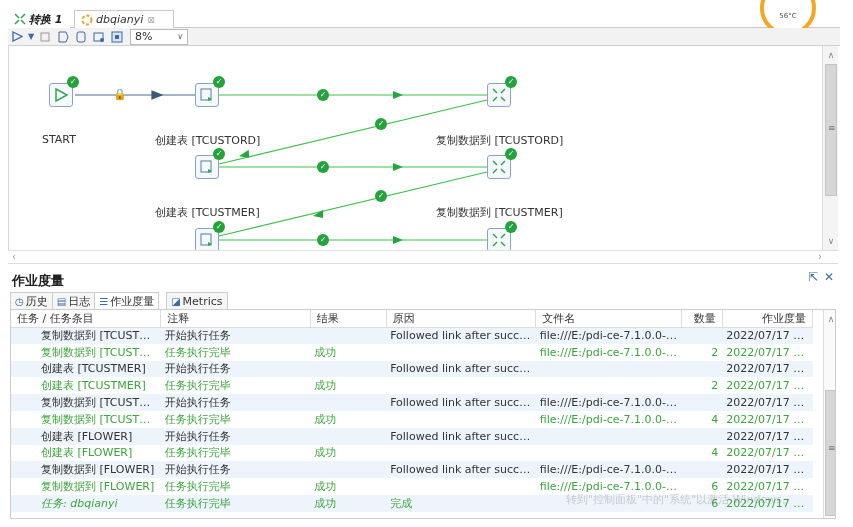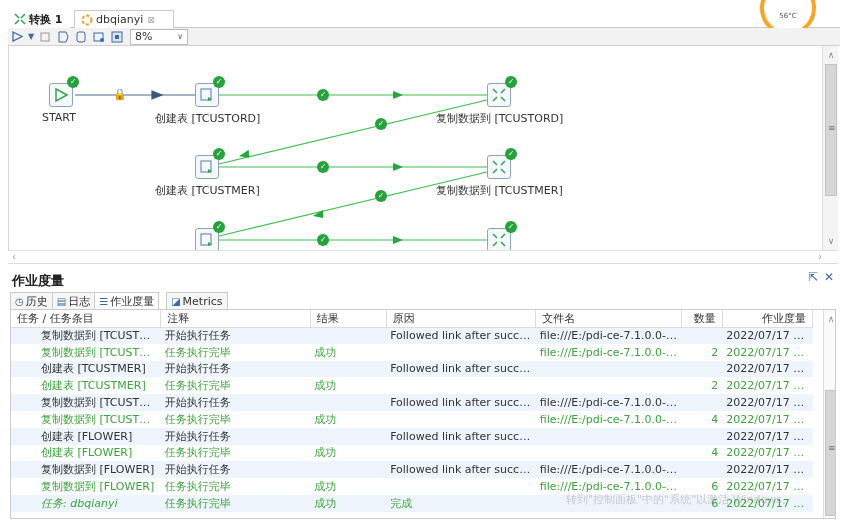--- a/index.html
+++ b/index.html
@@ -1,20 +1,20 @@
 <!DOCTYPE html>
 <html><head>
 <meta charset="utf-8">
 <style>
   * { box-sizing: border-box; margin: 0; padding: 0; }
   html, body { width: 853px; height: 527px; overflow: hidden; background: #ffffff; font-family: "DejaVu Sans", "Liberation Sans", sans-serif; font-size: 11px; color: #333; }
   .root { position: relative; width: 853px; height: 527px; background: #fff; }
 
   
-  .tabstrip { position: absolute; left: 8px; top: 8px; width: 832px; height: 20px; border-bottom: 1px solid #c9c9c9; }
+  .tabstrip { position: absolute; left: 8px; top: 8px; width: 832px; height: 20px; border-bottom: 1px solid #c9c9c9; font-style: italic; }
   .tab { position: absolute; top: 2px; height: 18px; display: flex; align-items: center; padding: 0 6px; font-size: 11px; }
   .tab.t1 { left: 0; width: 62px; background: #fff; font-weight: bold; color: #222; }
   .tab.t2 { left: 66px; width: 100px; border: 1px solid #c9c9c9; border-bottom: none; background: #fff; color: #333; }
   .tab .ico { width: 12px; height: 12px; margin-right: 3px; display: inline-block; }
   .tab .close { margin-left: 4px; color: #aaa; font-size: 9px; }
 
   
   .temp { position: absolute; left: 760px; top: -20px; width: 56px; height: 56px; border-radius: 50%; border: 4px solid #f6a623; background: #fff; display: flex; align-items: center; justify-content: center; font-size: 7px; color: #555; padding-top: 16px; }
 
   
@@ -26,21 +26,21 @@
   .canvas { position: absolute; left: 8px; top: 46px; width: 814px; height: 204px; background: #fff; overflow: hidden; border-left: 1px solid #d8d8d8; }
   .vscroll1 { position: absolute; left: 822px; top: 46px; width: 16px; height: 204px; background: #f4f4f4; border-left: 1px solid #ddd; }
   .vscroll1 .thumb { position: absolute; left: 2px; top: 18px; width: 12px; height: 132px; background: #d6d6d6; border: 1px solid #c4c4c4; }
   .sbtn { position: absolute; left: 0; width: 16px; height: 14px; font-size: 9px; color: #888; text-align: center; line-height: 14px; }
   .hscroll1 { position: absolute; left: 8px; top: 250px; width: 830px; height: 14px; background: #fff; border-top: 1px solid #ddd; border-bottom: 1px solid #ddd; }
   .hscroll1 .l { position: absolute; left: 4px; top: 0; font-size: 10px; color: #999; }
   .hscroll1 .r { position: absolute; left: 810px; top: 0; font-size: 10px; color: #999; }
 
   .node { position: absolute; width: 24px; height: 24px; border: 1px solid #8aa4c8; border-radius: 3px; background: #f5f8fc; display: flex; align-items: center; justify-content: center; }
   .check { position: absolute; width: 12px; height: 12px; border-radius: 50%; background: #23a33a; color: #fff; font-size: 8px; line-height: 12px; text-align: center; font-weight: bold; }
-  .nlabel { position: absolute; font-size: 11px; color: #333; white-space: nowrap; }
+  .nlabel { position: absolute; font-size: 11px; color: #333; white-space: nowrap; margin-top: 22px; }
 
   
   .panel-title { position: absolute; left: 12px; top: 272px; font-size: 13px; font-weight: bold; color: #222; }
   .panel-icons { position: absolute; left: 808px; top: 270px; font-size: 12px; color: #3b6aa8; }
   .ptabs { position: absolute; left: 10px; top: 292px; height: 17px; display: flex; }
   .ptab { height: 17px; padding: 0 4px; border: 1px solid #ccc; border-bottom: none; display: flex; align-items: center; font-size: 11px; background: #f6f6f6; margin-right: -1px; }
   .ptab.active { background: #fff; }
   .ptab .pi { color: #3b6aa8; margin-right: 2px; font-size: 10px; }
 
   .table-wrap { position: absolute; left: 10px; top: 309px; width: 826px; height: 210px; border: 1px solid #ccc; background: #fff; overflow: hidden; }

